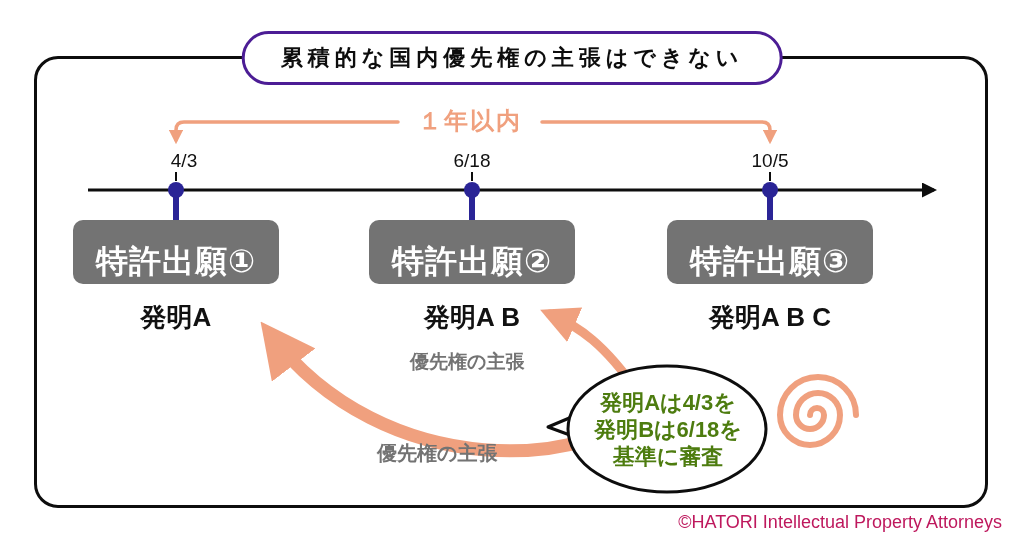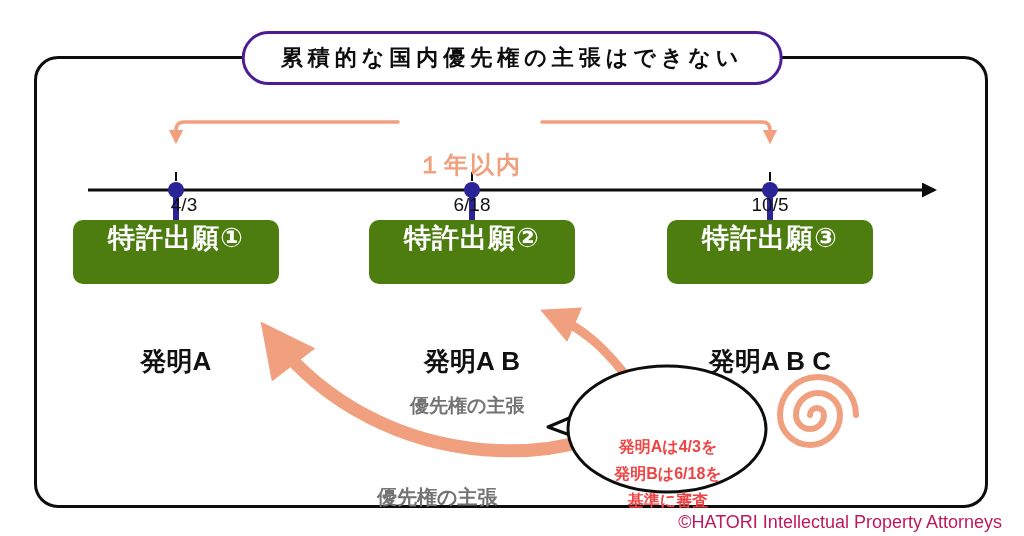--- a/index.html
+++ b/index.html
@@ -36,45 +36,45 @@
     border: 3px solid #4c1d95;
     border-radius: 999px;
     padding: 9px 36px;
     font-size: 22px;
     font-weight: bold;
     letter-spacing: 5px;
     color: #0d0d0d;
     white-space: nowrap;
     z-index: 5;
   }
-  .txt { position: absolute; z-index: 2; margin-top: 44px; }
+  .txt { position: absolute; z-index: 2; }
   .period-label {
     left: 400px; top: 105px; width: 140px;
     text-align: center;
     font-size: 24px; font-weight: bold;
     color: #F0A07E;
     letter-spacing: 2px;
   }
   .date {
     width: 80px; top: 150px;
     text-align: center;
     font-size: 19px; font-weight: 500;
     color: #111111;
   }
   .date-1 { left: 144px; }
   .date-2 { left: 432px; }
   .date-3 { left: 730px; }
   .app-box {
     position: absolute; z-index: 2;
     top: 220px; width: 206px; height: 64px;
-    background: #4d7c0f;
+    background: #737373;
     border-radius: 10px;
-    display: flex; align-items: flex-start; justify-content: center;
+    display: flex; align-items: flex-end; justify-content: center;
     color: #ffffff;
-    font-size: 27px; font-weight: bold;
+    font-size: 32px; font-weight: bold;
     letter-spacing: 1px;
     white-space: nowrap;
   }
   .app-1 { left: 73px; }
   .app-2 { left: 369px; }
   .app-3 { left: 667px; }
   .invention {
     top: 300px; width: 206px;
     text-align: center;
     font-size: 26px; font-weight: bold;
@@ -88,23 +88,23 @@
     text-align: left;
     font-weight: bold;
     color: #737373;
     white-space: nowrap;
   }
   .claim-1 { left: 410px; top: 349px; width: 180px; font-size: 19px; z-index: 3; }
   .claim-2 { left: 377px; top: 440px; width: 180px; font-size: 20px; z-index: 3; }
   .bubble-text {
     left: 571px; top: 389px; width: 194px;
     text-align: center;
-    font-size: 16px; font-weight: bold;
+    font-size: 22px; font-weight: bold;
     line-height: 27px;
-    color: #ef4444;
+    color: #4d7c0f;
     z-index: 3;
   }
   .copyright {
     position: absolute;
     right: 22px; top: 512px;
     font-size: 18px;
     color: #be185d;
     z-index: 2;
   }
 </style>

